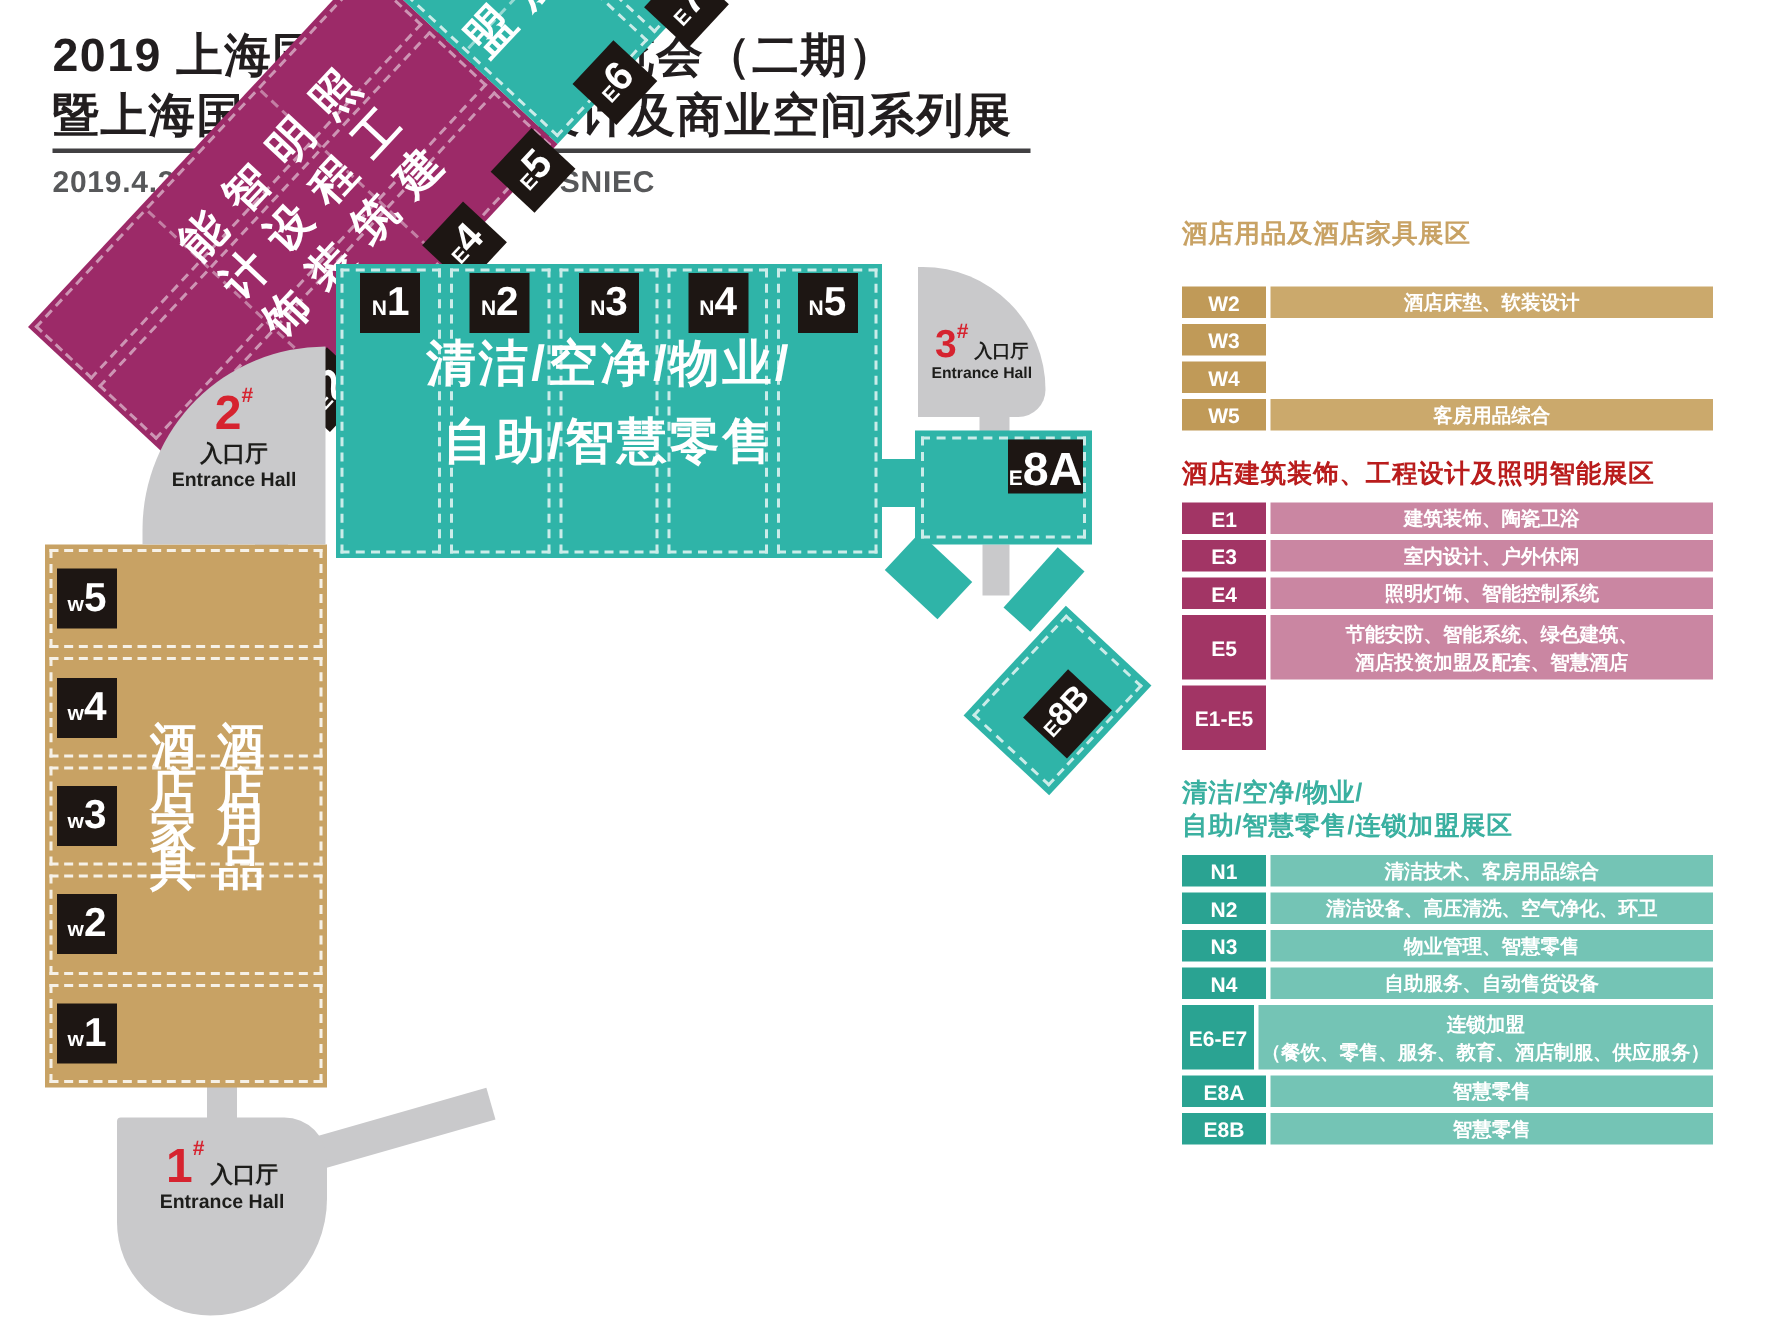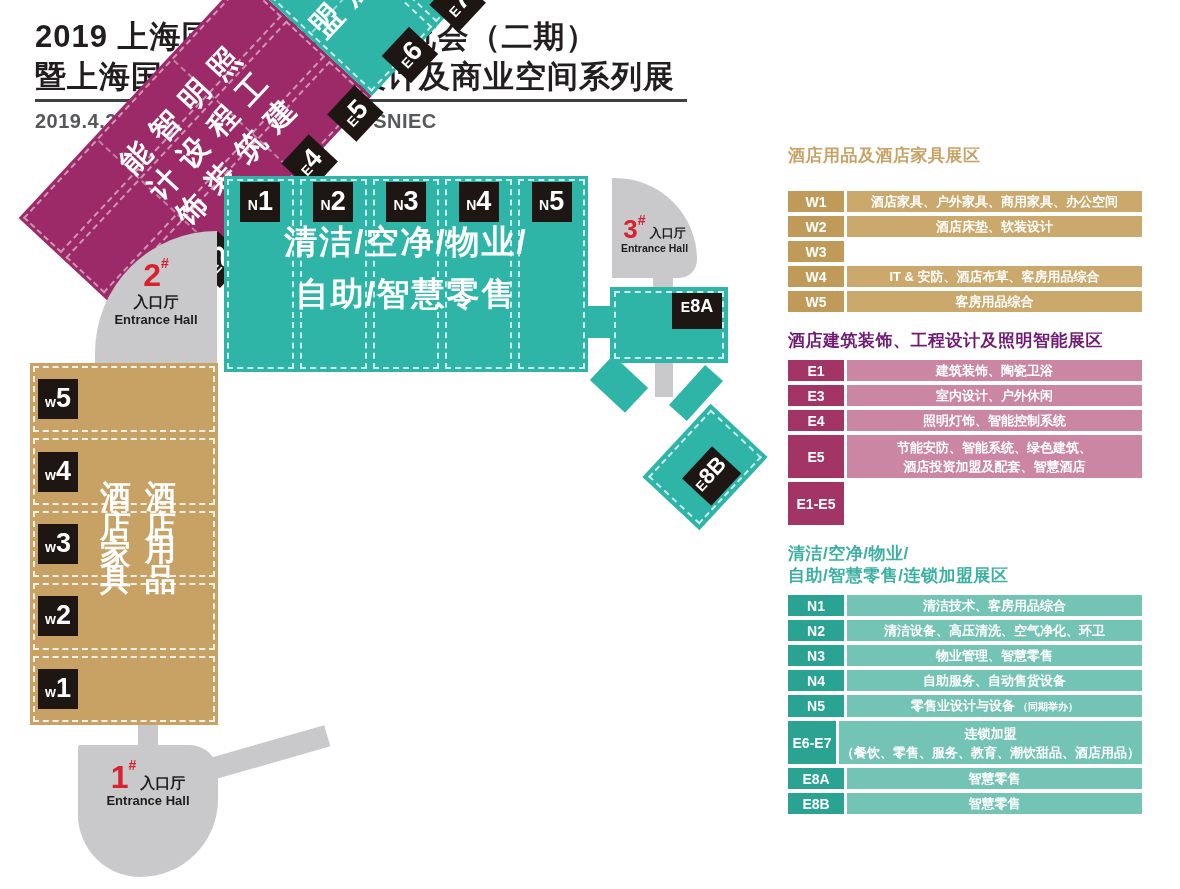--- a/index.html
+++ b/index.html
@@ -39,21 +39,21 @@
   
   #w-hall{left:30px;top:363px;width:188px;height:362px;background:#c8a264;}
   #w-hall .hall-sec{border-color:rgba(255,255,255,.85);}
   #w-text{position:absolute;left:46px;top:92px;width:106px;height:262px;writing-mode:vertical-rl;
      color:#fff;font-weight:700;font-size:31px;letter-spacing:28px;line-height:1.45;}
 
   
   #e8a{left:610px;top:287px;width:118px;height:76px;background:#2fb4a8;}
   #e8a .inset{position:absolute;left:4px;top:4px;right:4px;bottom:4px;border:2px dashed rgba(255,255,255,.75);}
   #e8a .bbox{left:62px;top:6px;width:50px;height:36px;padding-top:4px;}
-  #e8a .bbox .bg{font-size:18px;}
+  #e8a .bbox .bg{font-size:31px;}
   #e8b{left:655px;top:428px;width:100px;height:78px;background:#2fb4a8;transform:rotate(-47deg);}
   #e8b .inset{position:absolute;left:4px;top:4px;right:4px;bottom:4px;border:2px dashed rgba(255,255,255,.75);}
   #e8b .bbox{left:26px;top:30px;width:44px;height:40px;}
   #e8b .bbox .bg{font-size:22px;}
 
   
   #band{left:213px;top:531px;width:520px;height:175px;transform:rotate(-47deg);z-index:2;}
   #band-magenta{position:absolute;left:0;top:0;width:330px;height:175px;background:#9c2a68;}
   #band-teal{position:absolute;left:330px;top:0;width:190px;height:175px;background:#2fb4a8;}
   #band-magenta .hall-sec{border-color:rgba(255,255,255,.5);}
@@ -75,21 +75,21 @@
   #fan3{left:612px;top:178px;width:85px;height:100px;border-radius:0 90px 20px 0;padding-top:38px;}
   #fan3 .fan-num{font-size:26px;}
   #fan3 .fan-cn{font-size:12px;display:inline-block;}
   #fan3 .fan-en{font-size:10.5px;}
   .fan-row{display:flex;align-items:flex-end;justify-content:center;gap:4px;}
 
   
   #legend{position:absolute;left:788px;top:145px;width:354px;}
   .legend-title{font-size:17px;font-weight:800;line-height:22px;letter-spacing:.5px;}
   .sec-tan .legend-title{color:#c8a264;}
-  .sec-magenta .legend-title{color:#701a75;}
+  .sec-magenta .legend-title{color:#b91c1c;}
   .sec-teal .legend-title{color:#3ab0a0;}
   .legend-rows{margin-top:8px;}
   .sec-tan .legend-rows{margin-top:24px;}
   .legend-section{margin-bottom:18px;}
   .legend-row{display:flex;gap:3px;margin-bottom:4px;}
   .legend-row-label{width:56px;display:flex;align-items:center;justify-content:center;color:#fff;font-weight:800;font-size:14px;}
   .legend-row-content{flex:1;display:flex;flex-direction:column;align-items:center;justify-content:center;color:#fff;font-weight:700;font-size:13px;line-height:19px;padding:1px 2px;}
   .legend-line{white-space:nowrap;}
   .legend-note{font-size:10px;font-weight:600;}
   .row-single{min-height:21px;}
@@ -271,39 +271,30 @@
       <span class="fan-cn">入口厅</span>
     </div>
     <div class="fan-en">Entrance Hall</div>
   </div>
 
   <div id="legend">
       <div class="legend-section sec-tan">
         <div class="legend-title">酒店用品及酒店家具展区</div>
         <div class="legend-rows">
           <div class="legend-row row-single">
-            <div class="legend-row-label">W1</div>
-            <div class="legend-row-content">
-              <div class="legend-line">酒店家具、户外家具、商用家具、办公空间</div>
-            </div>
-          </div>
-          <div class="legend-row row-single">
             <div class="legend-row-label">W2</div>
             <div class="legend-row-content">
               <div class="legend-line">酒店床垫、软装设计</div>
             </div>
           </div>
           <div class="legend-row row-single">
             <div class="legend-row-label">W3</div>
           </div>
           <div class="legend-row row-single">
             <div class="legend-row-label">W4</div>
-            <div class="legend-row-content">
-              <div class="legend-line">IT &amp; 安防、酒店布草、客房用品综合</div>
-            </div>
           </div>
           <div class="legend-row row-single">
             <div class="legend-row-label">W5</div>
             <div class="legend-row-content">
               <div class="legend-line">客房用品综合</div>
             </div>
           </div>
         </div>
       </div>
       <div class="legend-section sec-magenta">
@@ -360,31 +351,25 @@
             <div class="legend-row-content">
               <div class="legend-line">物业管理、智慧零售</div>
             </div>
           </div>
           <div class="legend-row row-single">
             <div class="legend-row-label">N4</div>
             <div class="legend-row-content">
               <div class="legend-line">自助服务、自动售货设备</div>
             </div>
           </div>
-          <div class="legend-row row-single">
-            <div class="legend-row-label">N5</div>
-            <div class="legend-row-content">
-              <div class="legend-line">零售业设计与设备<span class="legend-note"> （同期举办）</span></div>
-            </div>
-          </div>
           <div class="legend-row row-double">
             <div class="legend-row-label">E6-E7</div>
             <div class="legend-row-content">
               <div class="legend-line">连锁加盟</div>
-              <div class="legend-line">（餐饮、零售、服务、教育、潮饮甜品、酒店用品）</div>
+              <div class="legend-line">（餐饮、零售、服务、教育、酒店制服、供应服务）</div>
             </div>
           </div>
           <div class="legend-row row-single">
             <div class="legend-row-label">E8A</div>
             <div class="legend-row-content">
               <div class="legend-line">智慧零售</div>
             </div>
           </div>
           <div class="legend-row row-single">
             <div class="legend-row-label">E8B</div>

